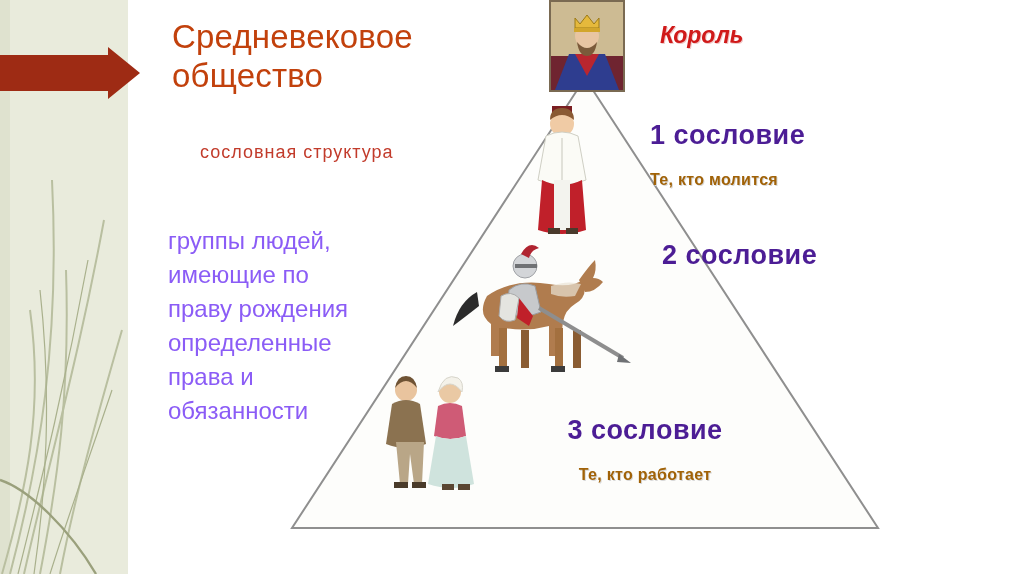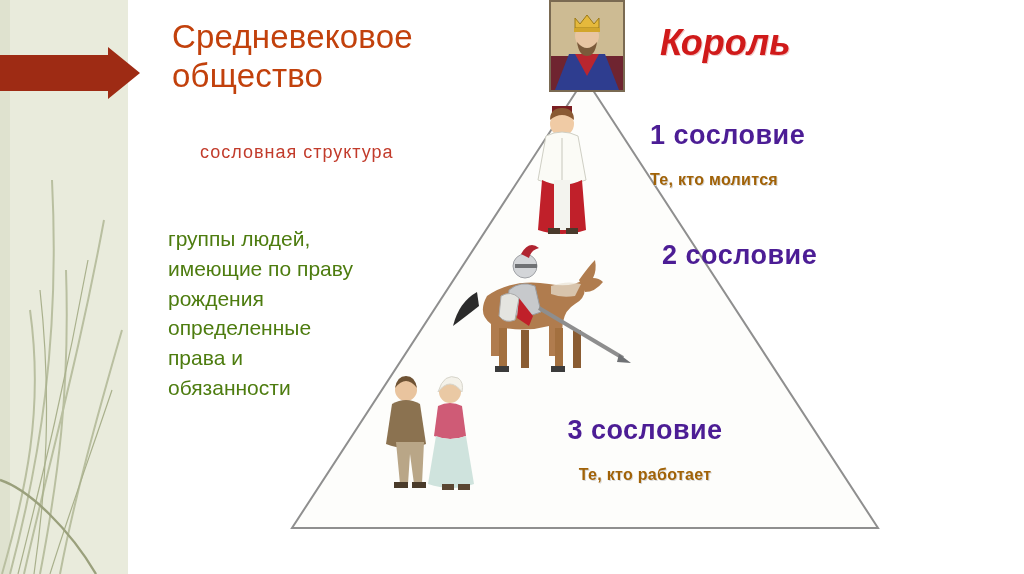--- a/index.html
+++ b/index.html
@@ -101,31 +101,31 @@
     left: 168px;
     top: 192px;
     font-size: 23px;
     color: #c0392b;
   }
   .soslovia-body {
     position: absolute;
     left: 168px;
     top: 224px;
     width: 190px;
-    font-size: 21px;
+    font-size: 24px;
     line-height: 1.42;
-    color: #4d7c0f;
+    color: #8b5cf6;
   }
 
   
   .king-label {
     position: absolute;
     left: 660px;
     top: 22px;
-    font-size: 36px;
+    font-size: 23px;
     font-weight: bold;
     font-style: italic;
     color: #d01a1a;
     text-shadow: 1px 1px 0 #f0c9c9;
   }
   .estate {
     position: absolute;
     text-align: left;
   }
   .estate .e-title {

